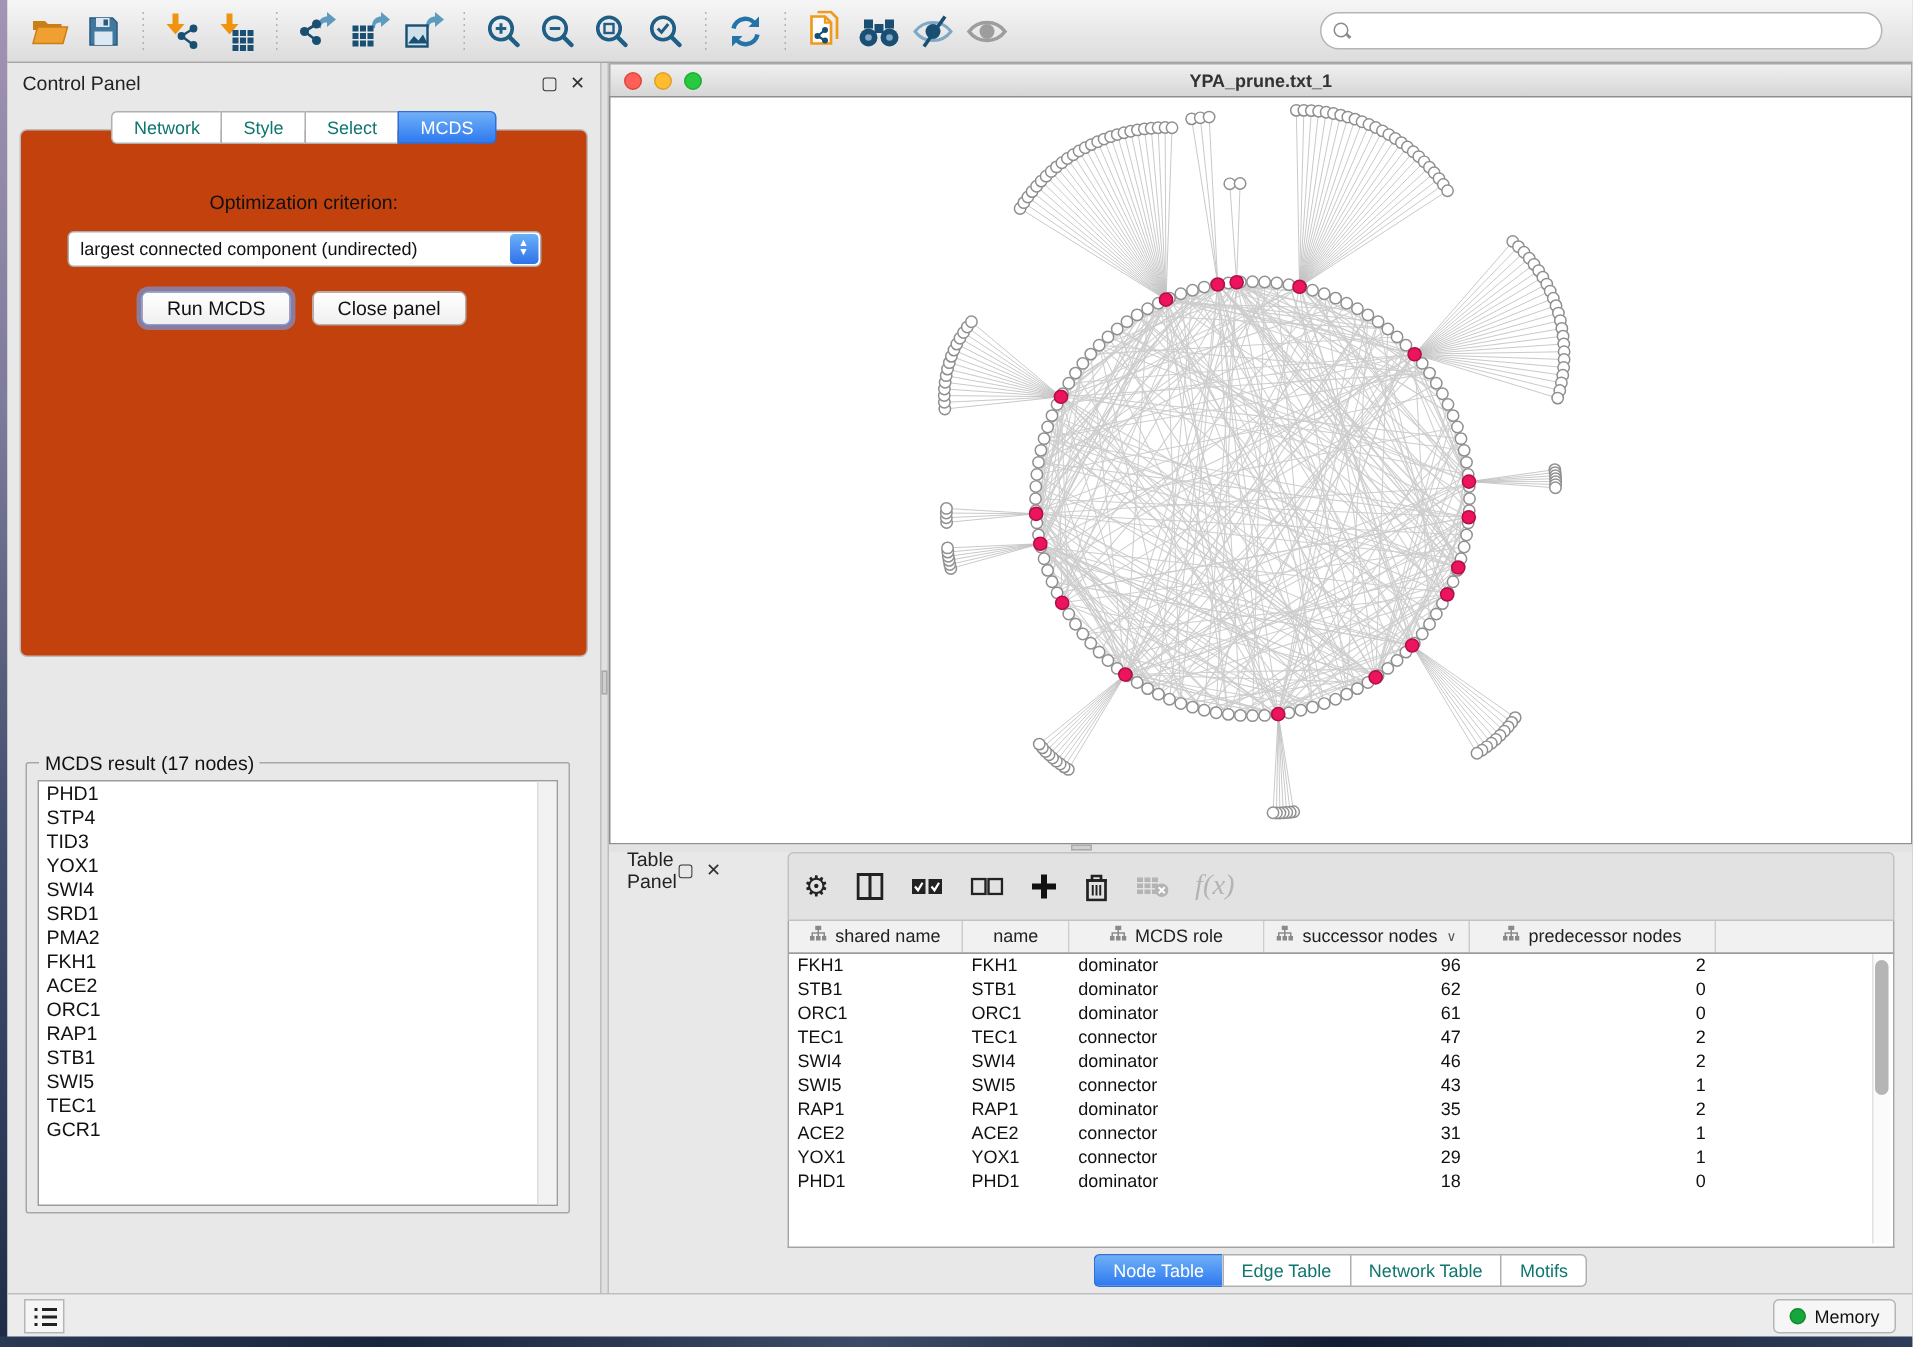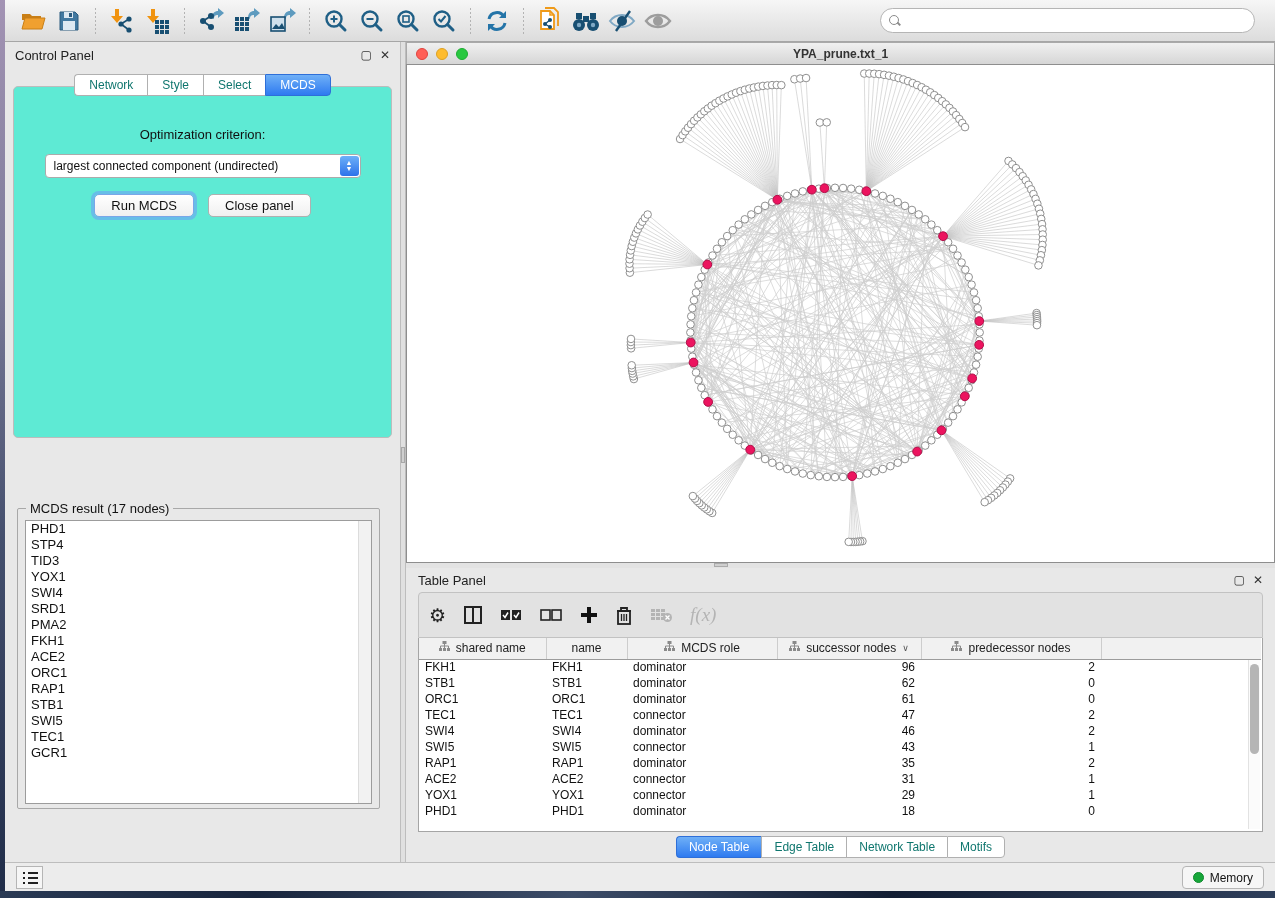--- a/index.html
+++ b/index.html
@@ -44,21 +44,21 @@
   #cp-tabs { display:flex; justify-content:center; margin-top:6px; position:relative; z-index:2; }
   .seg-tab { font-size:12px; color:#0f766e; background:#fff; border:1px solid #b0b0b0;
     border-right:none; padding:3px 14px; }
   .seg-tab:first-child { border-radius:4px 0 0 4px; }
   .seg-tab:last-child { border-right:1px solid #b0b0b0; border-radius:0 4px 4px 0; }
   .seg-tab.active { background:linear-gradient(180deg,#6fb0f7,#2e7af0); color:#fff;
     border-color:#2e6fd8; }
 
   #cp-content { position:absolute; left:8px; right:8px; top:28px; bottom:35px; }
   #cp-tabpanel { position:absolute; left:0; right:0; top:16px; height:352px;
-    background:#5eead4; border:1px solid #bcbcbc; border-radius:5px; padding-top:40px; }
+    background:#c2410c; border:1px solid #bcbcbc; border-radius:5px; padding-top:40px; }
   #opt-label { text-align:center; font-size:13px; color:#111; }
   #criterion { margin:12px auto 0; width:316px; height:24px; background:#fff;
     border:1px solid #ababab; border-radius:4px; display:flex; align-items:center;
     font-size:12px; color:#111; padding-left:8px; position:relative; }
   #criterion .stepper { position:absolute; right:1px; top:1px; bottom:1px; width:19px;
     border-radius:3px; background:linear-gradient(180deg,#6db0f8,#2d72ea);
     display:flex; flex-direction:column; align-items:center; justify-content:center;
     color:#fff; font-size:7px; line-height:6px; }
   #cp-buttons { display:flex; justify-content:center; gap:14px; margin-top:16px; }
   .mac-btn { height:23px; padding:0 16px; font-size:13px; color:#111;
@@ -100,21 +100,21 @@
   #net-title { font-size:12px; font-weight:bold; color:#333; }
   #net-canvas { flex:1; background:#fff; border:1px solid #8e8e8e; position:relative; }
   #graph-svg { position:absolute; left:0; top:0; }
 
   
   #h-splitter { height:5px; flex:0 0 5px; background:#e3e3e3; position:relative; }
   #h-splitter .grip { position:absolute; left:308px; top:0; width:14px; height:4px;
     background:#cfcfcf; border:1px solid #ababab; }
 
   
-  #table-panel { flex:1; background:#e8e8e8; display:flex; flex-direction:column; min-height:0; }
+  #table-panel { flex:1; background:#e8e8e8; display:flex; flex-direction:row; min-height:0;gap:20px; }
   #tp-titlebar { height:24px; flex:0 0 24px; display:flex; align-items:center;
     padding:0 12px; font-size:13px; color:#222; }
   #tp-body { flex:1; margin:0 12px; display:flex; flex-direction:column; min-height:0; }
   #tp-toolbar { height:46px; flex:0 0 46px; background:#e2e2e2;
     border:1px solid #c2c2c2; border-radius:4px 4px 0 0;
     display:flex; align-items:center; padding:0 10px; gap:18px; }
   .tt-icon { display:flex; align-items:center; justify-content:center; height:30px; }
   .fx-label { font-size:19px; font-style:italic; color:#b4b4b4;
     font-family:"Liberation Serif",serif; }
   #table-wrap { flex:1; background:#fff; border:1px solid #a5a5a5; border-top:none;

